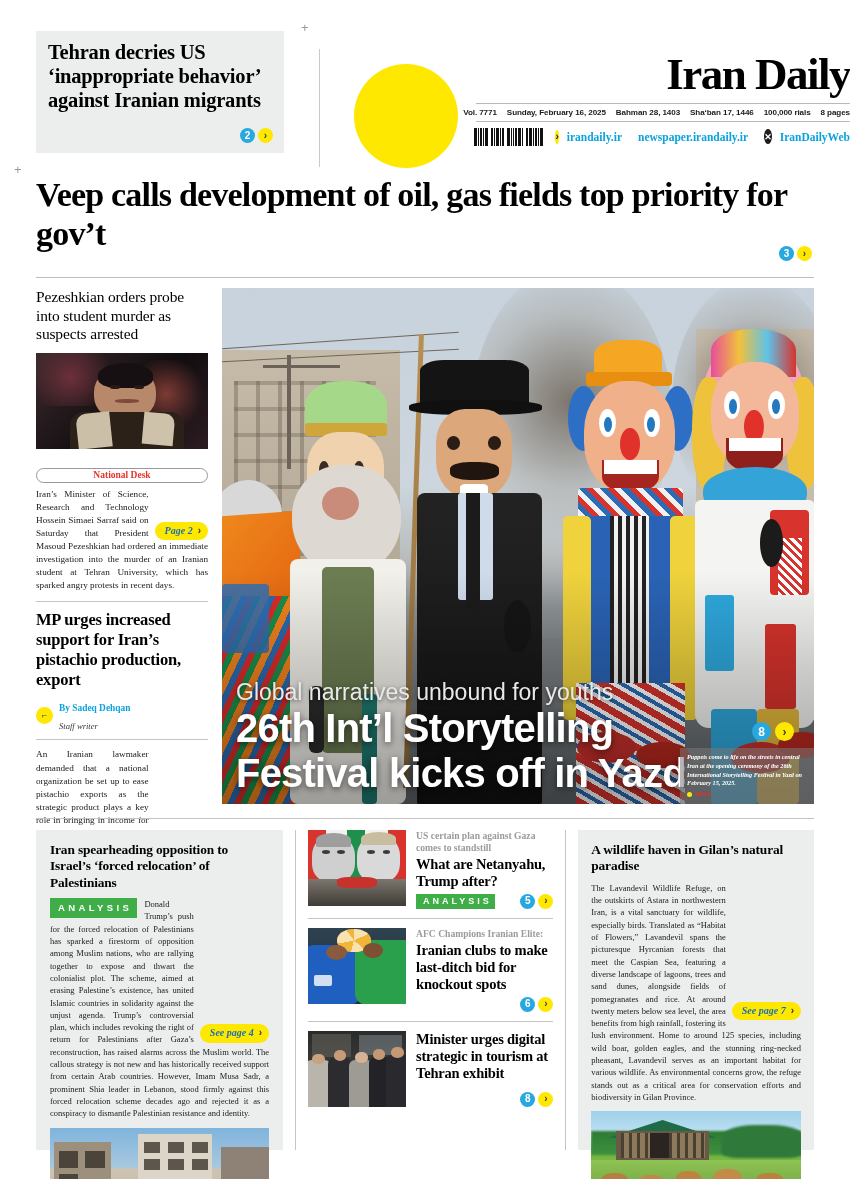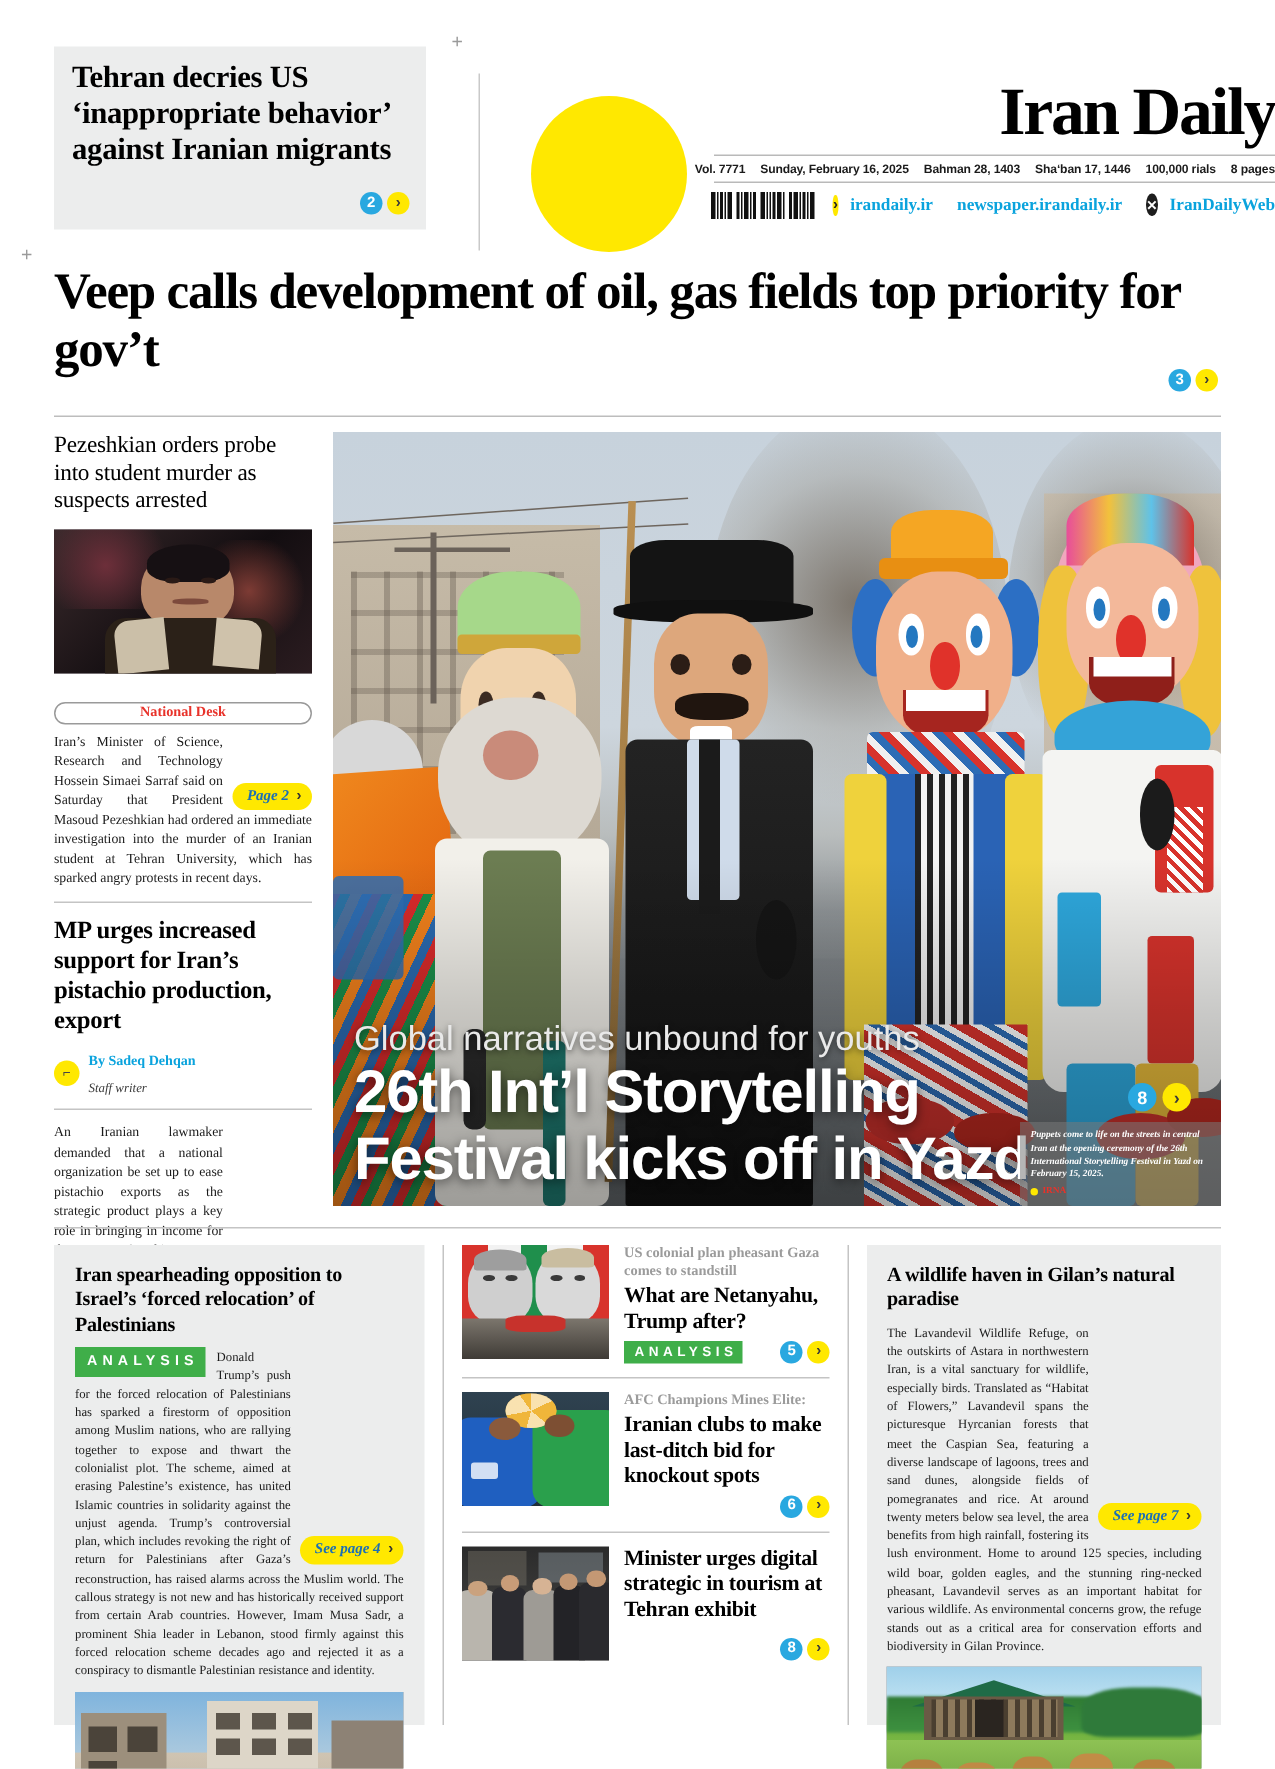--- a/index.html
+++ b/index.html
@@ -523,21 +523,21 @@
           <div class="im" style="left:8%;top:4%;width:36%;height:18%;background:#9e9e9e;border-radius:50% 50% 10% 10%"></div>
           <div class="im" style="left:54%;top:3%;width:36%;height:17%;background:#c9bda0;border-radius:50% 50% 10% 10%"></div>
           <div class="im" style="left:14%;top:26%;width:8%;height:5%;background:#3a3a3a;border-radius:50%"></div>
           <div class="im" style="left:30%;top:26%;width:8%;height:5%;background:#3a3a3a;border-radius:50%"></div>
           <div class="im" style="left:60%;top:26%;width:8%;height:5%;background:#3a3a3a;border-radius:50%"></div>
           <div class="im" style="left:76%;top:26%;width:8%;height:5%;background:#3a3a3a;border-radius:50%"></div>
           <div class="im" style="left:0;top:64%;width:100%;height:36%;background:linear-gradient(#7c766d,#3f3b36)"></div>
           <div class="im" style="left:30%;top:62%;width:40%;height:14%;background:#c7322c;border-radius:30%"></div>
         </div>
         <div class="mtxt">
-          <div class="mkick">US colonial plan pheasant Gaza comes to standstill</div>
+          <div class="mkick">US certain plan against Gaza comes to standstill</div>
           <div class="mhead">What are Netanyahu, Trump after?</div>
           <div class="mbadges">
             <span class="analysis sm" style="margin-right:auto">ANALYSIS</span>
             <span class="bnum">5</span>
             <span class="barrow">›</span>
           </div>
         </div>
       </div>
 
       <div class="mrule"></div>
@@ -548,21 +548,21 @@
           <div class="im" style="left:-6%;top:22%;width:60%;height:80%;background:#1f5fc0;border-radius:12px"></div>
           <div class="im" style="left:48%;top:16%;width:62%;height:86%;background:#2aa04c;border-radius:12px"></div>
           <div class="im" style="left:30%;top:2%;width:34%;height:30%;background:#f0b63a;border-radius:50%"></div>
           <div class="im" style="left:30%;top:2%;width:34%;height:30%;background:
              repeating-conic-gradient(#fff 0 18%, #f0b63a 18% 36%);border-radius:50%;opacity:.6"></div>
           <div class="im" style="left:18%;top:22%;width:22%;height:20%;background:#8a5a3c;border-radius:50%"></div>
           <div class="im" style="left:56%;top:20%;width:20%;height:20%;background:#7d4f33;border-radius:50%"></div>
           <div class="im" style="left:6%;top:62%;width:18%;height:14%;background:#fff;border-radius:2px;opacity:.8"></div>
         </div>
         <div class="mtxt">
-          <div class="mkick">AFC Champions Mines Elite:</div>
+          <div class="mkick">AFC Champions Iranian Elite:</div>
           <div class="mhead">Iranian clubs to make last-ditch bid for knockout spots</div>
           <div class="mbadges">
             <span class="bnum">6</span>
             <span class="barrow">›</span>
           </div>
         </div>
       </div>
 
       <div class="mrule"></div>
 

